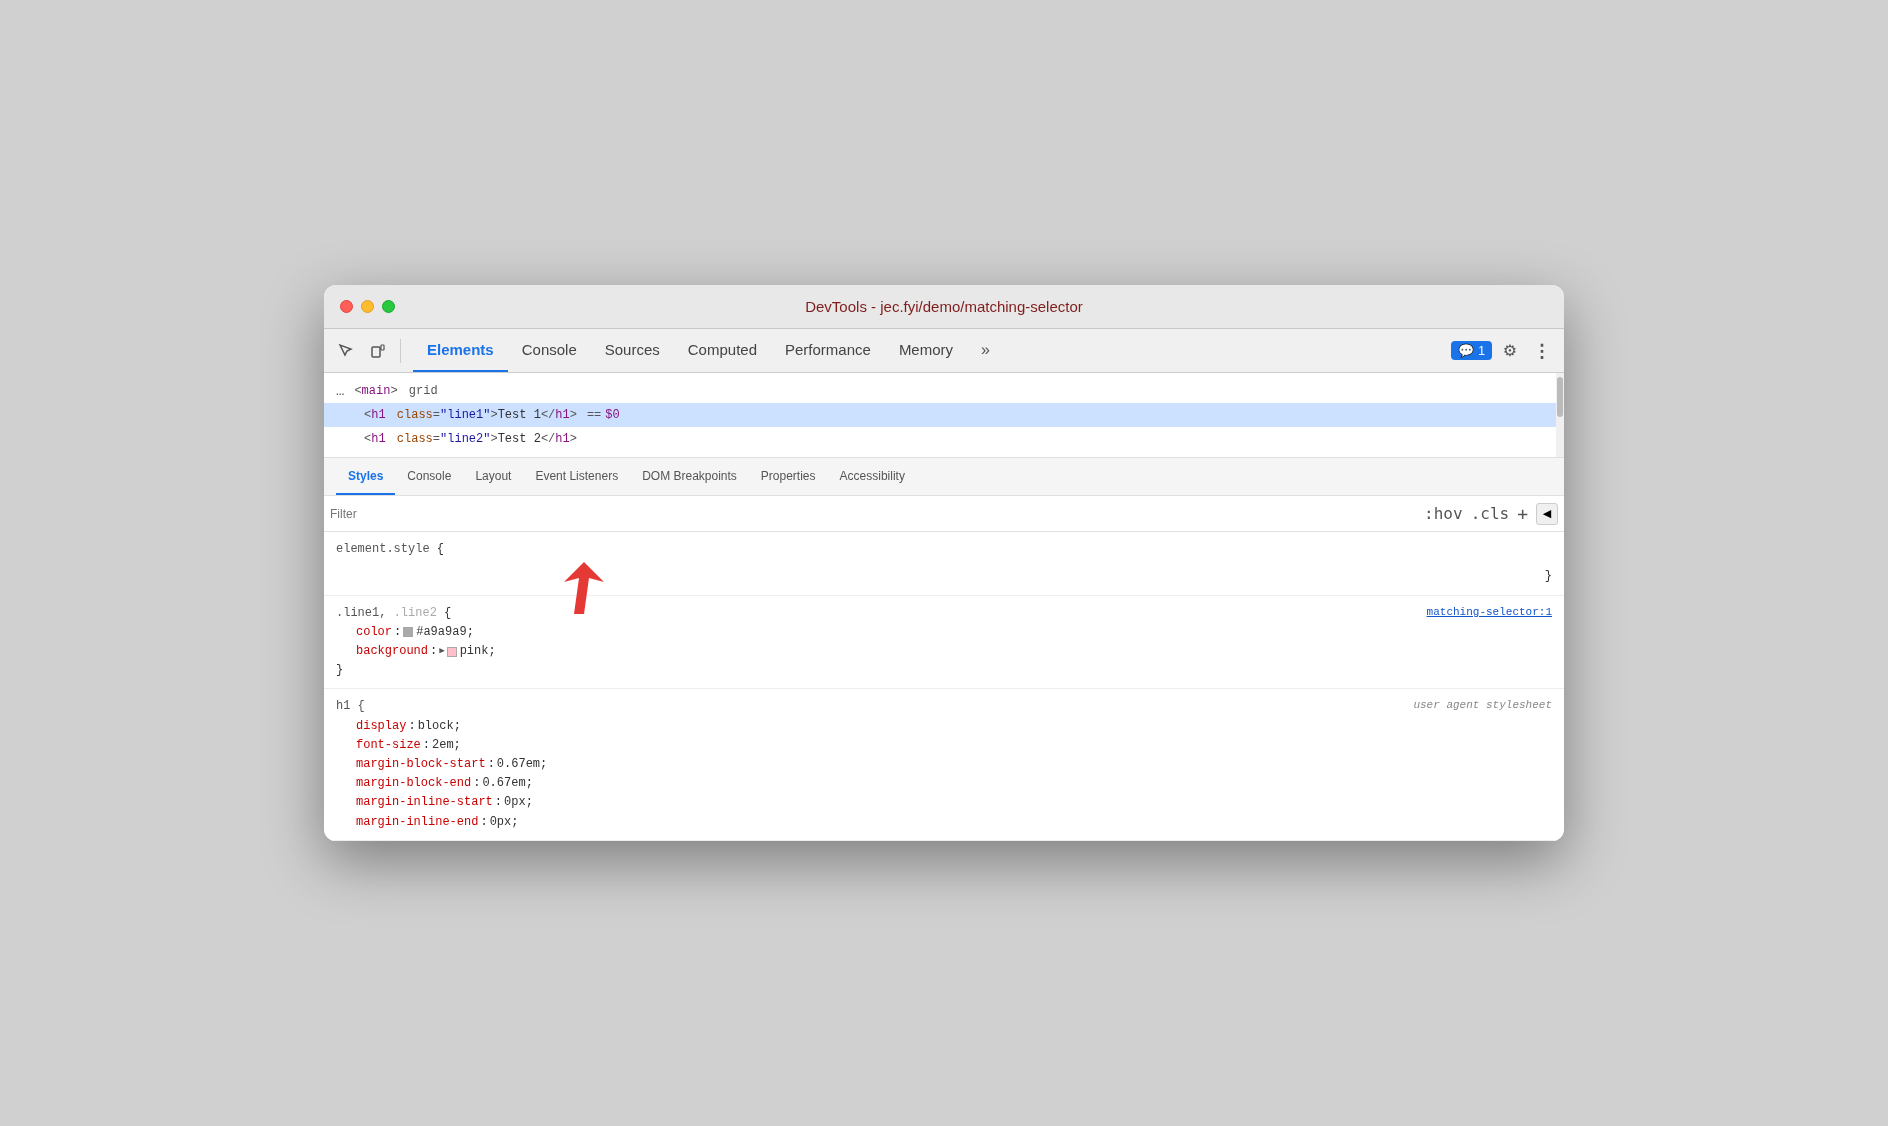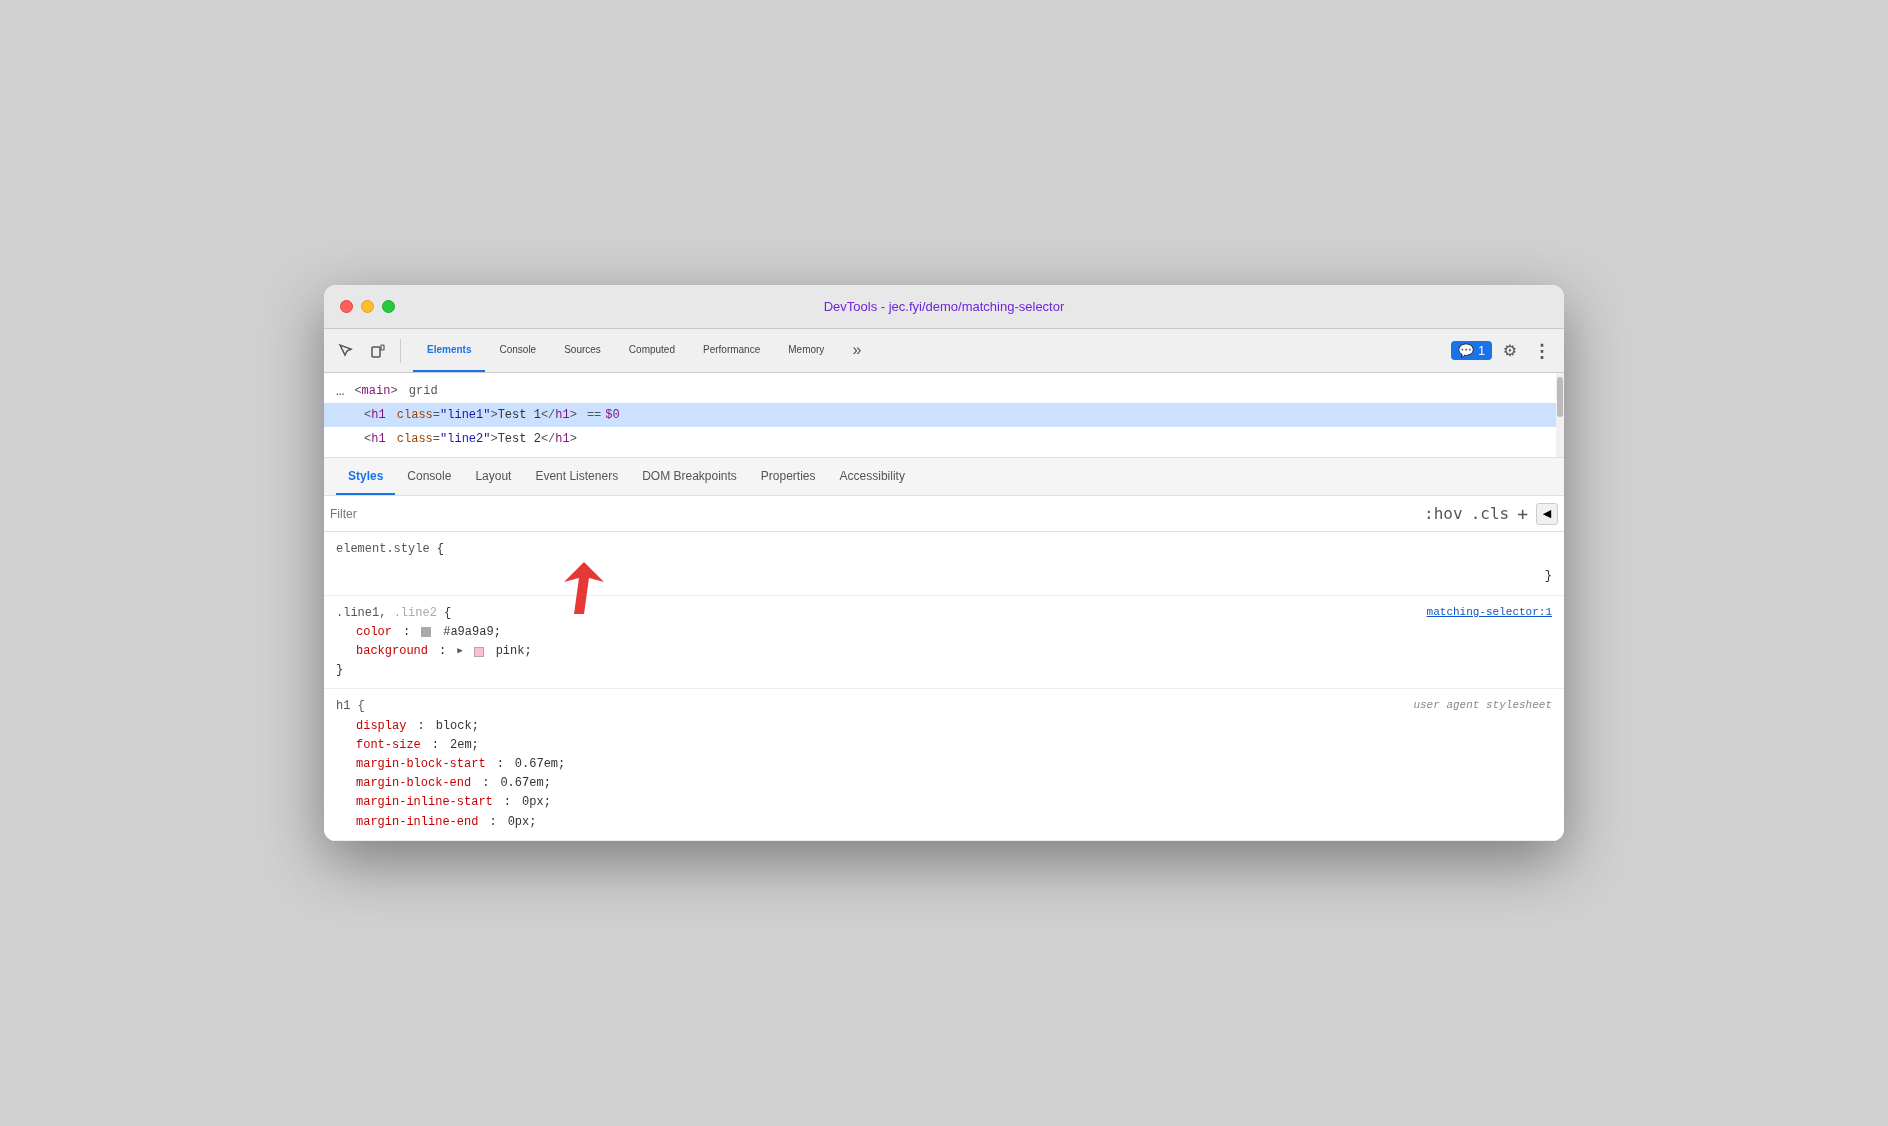--- a/index.html
+++ b/index.html
@@ -40,22 +40,22 @@
       height: 13px;
       border-radius: 50%;
     }
     .tl-red { background: #ff5f57; border: 1px solid #e0443e; }
     .tl-yellow { background: #ffbd2e; border: 1px solid #dfa023; }
     .tl-green { background: #28c940; border: 1px solid #1aab29; }
     .window-title {
       position: absolute;
       left: 50%;
       transform: translateX(-50%);
-      font-size: 13px;
-      color: #6d28d9;
+      font-size: 15px;
+      color: #7f1d1d;
       font-weight: 500;
     }
 
     
     .devtools-toolbar {
       background: #f0f0f0;
       border-bottom: 1px solid #ccc;
       display: flex;
       align-items: center;
       padding: 0 8px;
@@ -90,21 +90,21 @@
       display: flex;
       align-items: center;
       flex: 1;
       height: 100%;
     }
     .devtools-tab {
       padding: 0 14px;
       height: 100%;
       display: flex;
       align-items: center;
-      font-size: 10px;
+      font-size: 15px;
       color: #444;
       cursor: pointer;
       border-bottom: 2px solid transparent;
       white-space: nowrap;
       font-weight: 400;
     }
     .devtools-tab.active {
       color: #1a73e8;
       border-bottom: 2px solid #1a73e8;
       font-weight: 600;
@@ -292,21 +292,21 @@
       color: #1155cc;
       text-decoration: underline;
       cursor: pointer;
       font-size: 11px;
     }
     .css-brace { color: #333; }
     .css-property-row {
       padding-left: 20px;
       display: flex;
       align-items: center;
-      gap: 9px;
+      gap: 0;
     }
     .css-property-name { color: #c80000; }
     .css-colon { color: #333; margin: 0 2px; }
     .css-property-value { color: #333; }
     .css-swatch {
       display: inline-block;
       width: 10px;
       height: 10px;
       border: 1px solid #aaa;
       margin-right: 3px;

